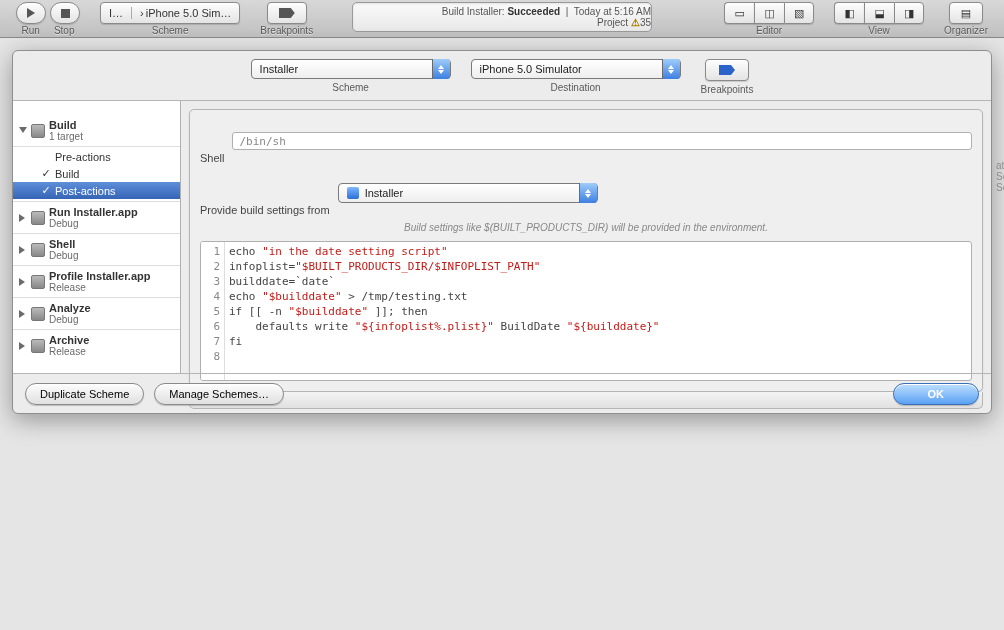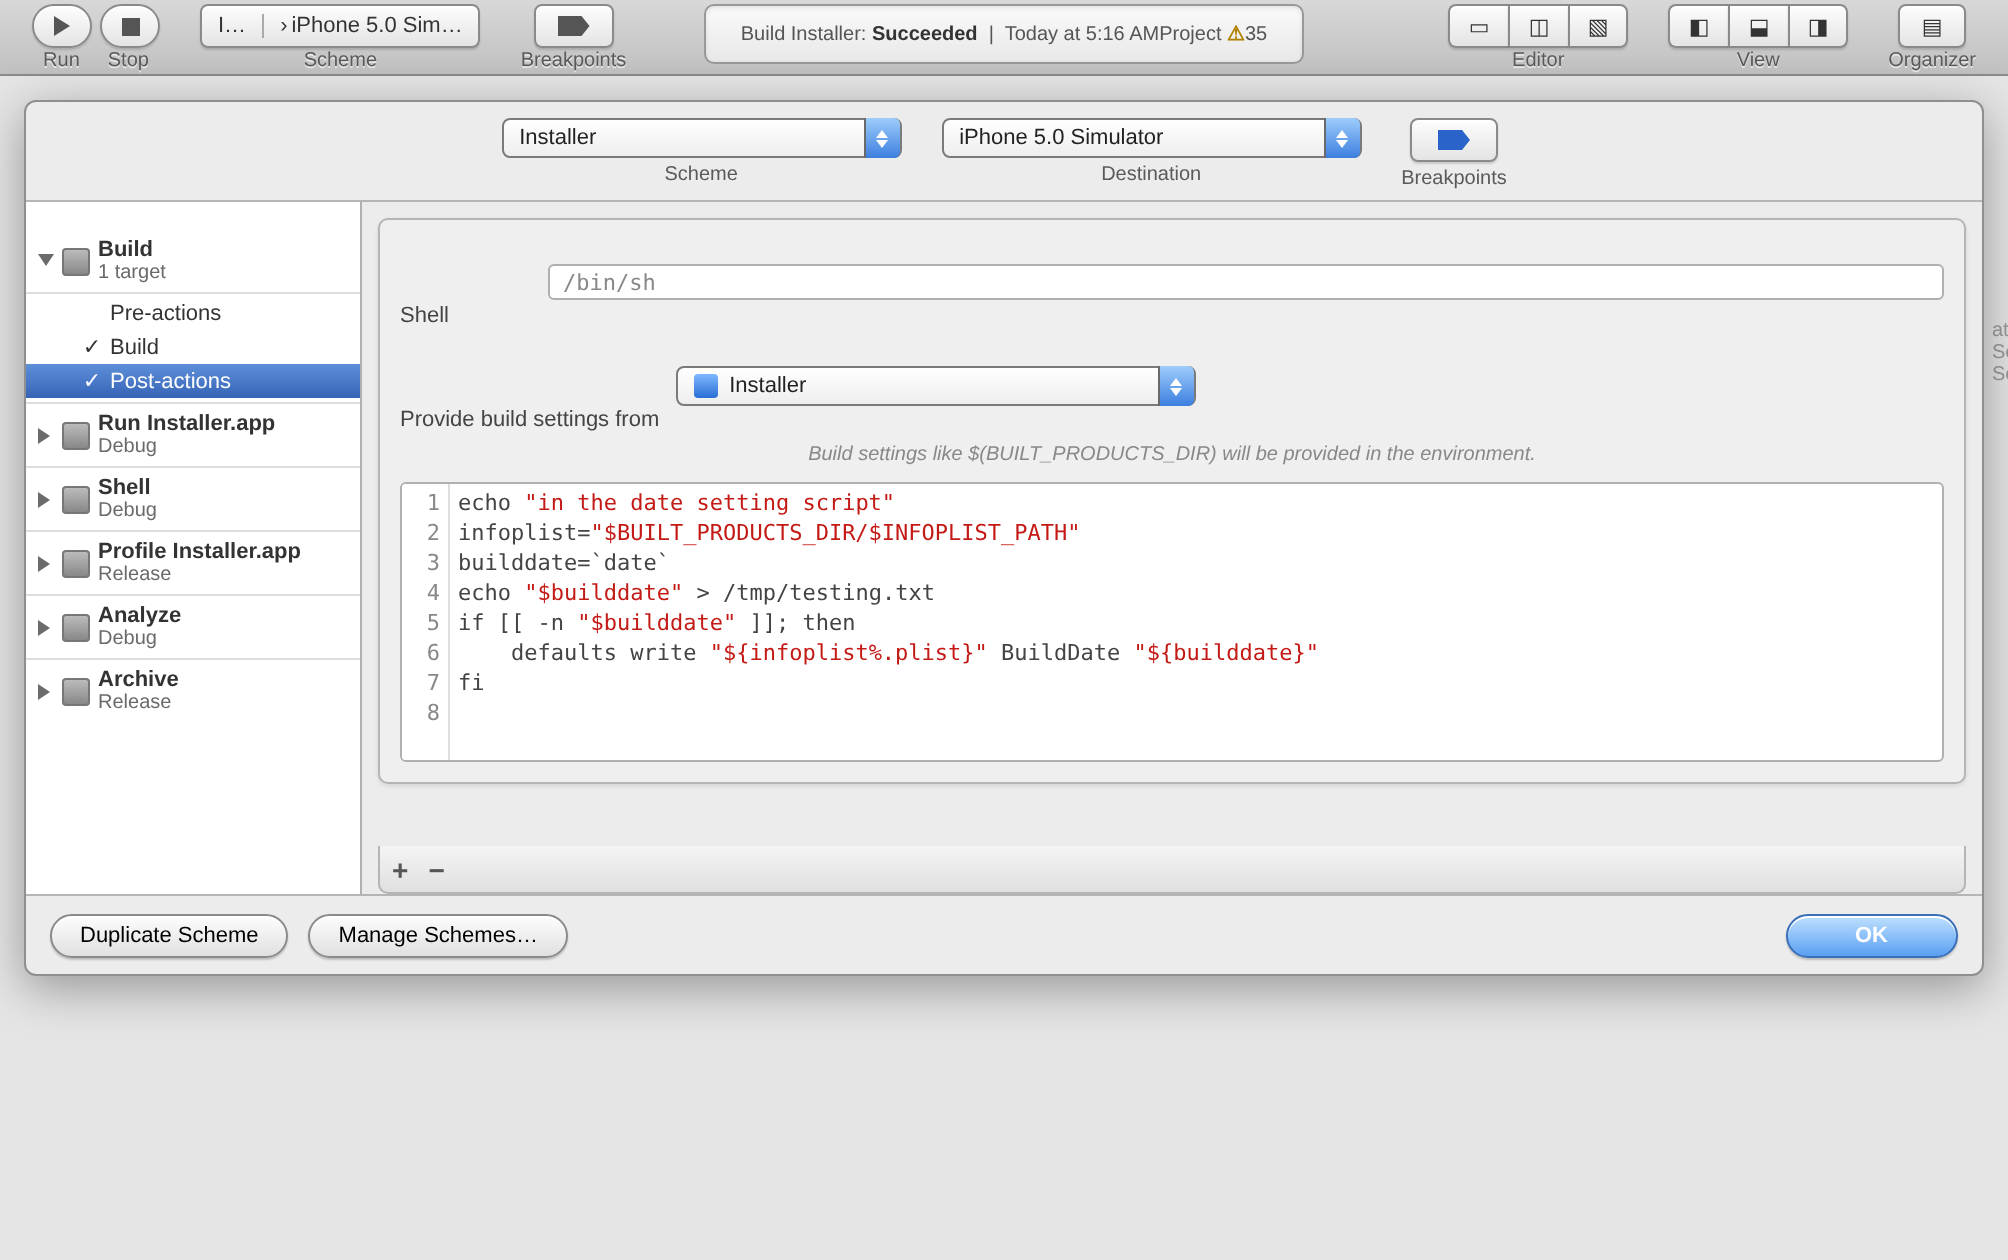--- a/index.html
+++ b/index.html
@@ -48,35 +48,35 @@
   }
   .scheme-pop .seg { padding: 0 8px; border-right:1px solid #aaa; }
   .scheme-pop .seg:last-child{border-right:none;}
 
   
   .lcd {
     position:absolute; left:50%; top:0; transform:translateX(-50%);
     width: 300px; height: 30px; margin-top:2px;
     background: linear-gradient(#fafafa,#e8e8e8);
     border:1px solid #999; border-radius:5px;
-    display:flex; flex-direction:row; align-items:center; justify-content:center;
+    display:flex; flex-direction:column; align-items:flex-end; justify-content:center;
     font-size:10px; color:#555;
     box-shadow: inset 0 1px 2px rgba(0,0,0,.1);
   }
   .lcd .line1 b { color:#333; }
   .lcd .line2 .warn { color:#b08000; font-weight:bold; }
 
   .play-tri { width:0;height:0;border-left:8px solid #555;border-top:5px solid transparent;border-bottom:5px solid transparent;}
   .stop-sq { width:9px;height:9px;background:#555;}
   .bp-ico { width:16px;height:10px; background:#555; clip-path: polygon(0 0, 75% 0, 100% 50%, 75% 100%, 0 100%);}
   .bp-ico.blue { background:#2a63c9; }
 
   
   .sheet {
-    position:absolute; top:50px; left:12px; right:12px; height:438px;
+    position:absolute; top:50px; left:12px; right:12px; height:364px;
     background:#ececec;
     border:1px solid #8f8f8f; border-radius:6px;
     box-shadow: 0 6px 24px rgba(0,0,0,.35);
     display:flex; flex-direction:column;justify-content:flex-end;
   }
 
   
   .sheet-tools {
     height: 50px; border-bottom:1px solid #b5b5b5;
     display:flex; align-items:flex-start; justify-content:center; gap: 20px;
@@ -155,21 +155,20 @@
     border:1px solid #aaa; border-radius:3px; background:linear-gradient(#fff,#ddd);
     font-size:10px; line-height:12px; text-align:center; color:#777;
   }
   .form { padding:8px 10px 10px; font-size:11px; color:#444;}
   .form-row{display:flex; align-items:center; gap:8px; margin-bottom:6px;}
   .form-row label{width:auto;margin-top:34px;}
   .shell-input{
     flex:1; height:18px; border:1px solid #b0b0b0; border-radius:3px;
     background:#fff; font-size:11px; padding:0 6px; color:#888;
     font-family: Menlo, Monaco, monospace;
-    margin-left: 42px;
   }
   .hint{ text-align:center; font-size:10px; color:#888; margin:2px 0 8px;font-style:italic;}
   .code-box{
     border:1px solid #b0b0b0; border-radius:3px; background:#fff;
     display:flex; height:140px; overflow:hidden;
     font-family: Menlo, Monaco, monospace; font-size:11px;
   }
   .gutter{
     width:24px; background:#fff; border-right:1px solid #ddd;
     text-align:right; padding:2px 4px 0 0; color:#888; line-height:15px;

